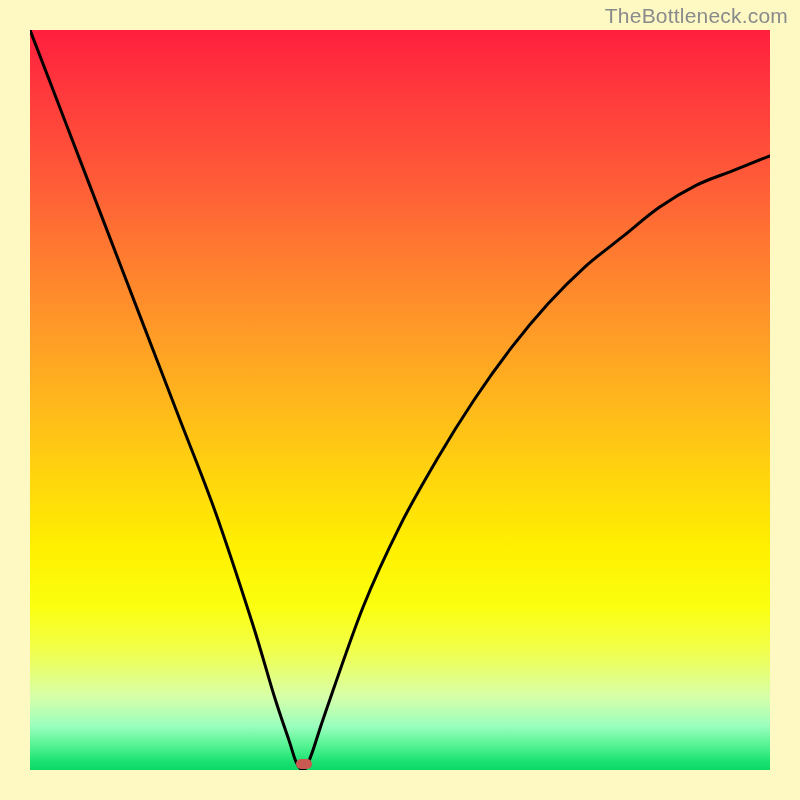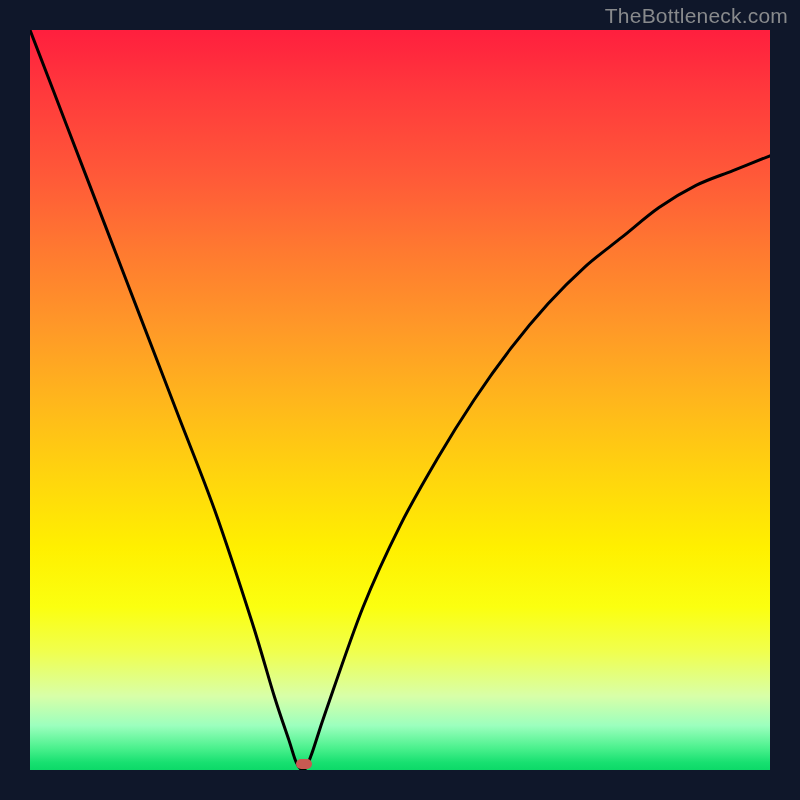--- a/index.html
+++ b/index.html
@@ -7,21 +7,21 @@
     padding: 0;
     width: 800px;
     height: 800px;
     background: #000;
     font-family: Arial, Helvetica, sans-serif;
   }
   .frame {
     position: relative;
     width: 800px;
     height: 800px;
-    background: #0f172a;
+    background: #fef9c3;
   }
   .watermark {
     position: absolute;
     top: 4px;
     right: 12px;
     color: #888a8c;
     font-size: 21px;
     font-weight: 400;
     letter-spacing: 0.2px;
     z-index: 20;

